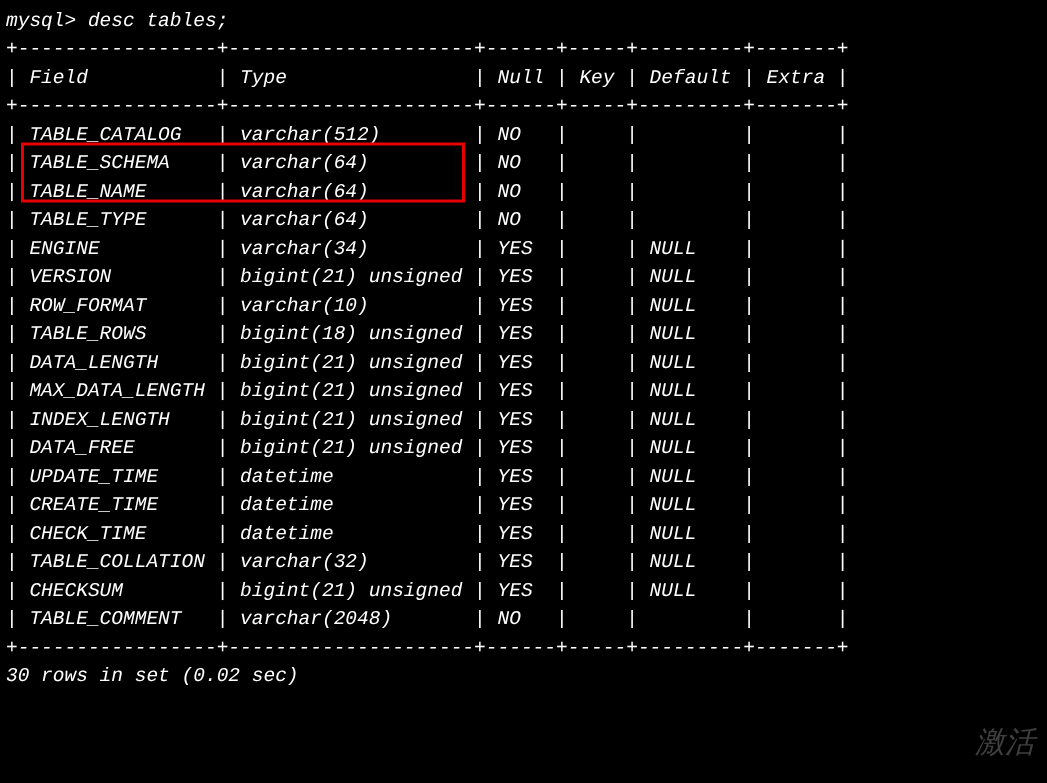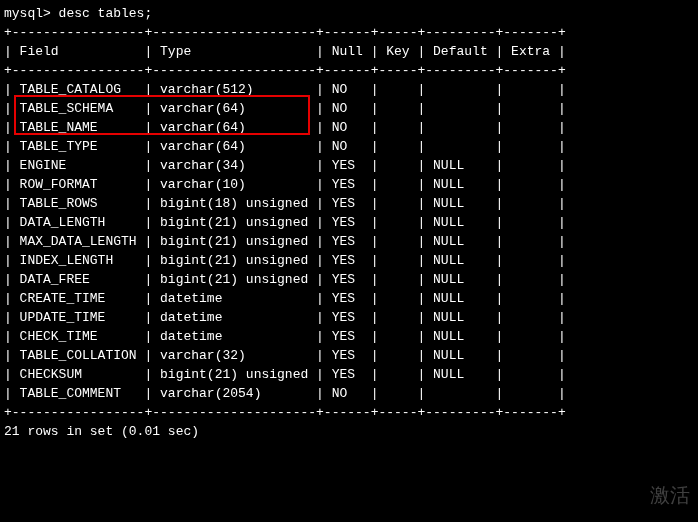--- a/index.html
+++ b/index.html
@@ -1,18 +1,19 @@
 <!DOCTYPE html>
 <html><head>
   <meta charset="utf-8">
   <style>
     * {
       margin: 0;
       padding: 0;
       box-sizing: border-box;
+      font-style: italic;
     }
     body {
       background: #000;
       color: #fff;
       font-family: 'Courier New', Consolas, monospace;
       font-size: 13px;
       width: 698px;
       height: 522px;
       overflow: hidden;
       padding: 4px 0 0 4px;
@@ -59,31 +60,32 @@
 <div class="prompt-line"><span>mysql&gt; desc tables;</span></div>
 <div class="table-border">+-----------------+---------------------+------+-----+---------+-------+</div>
 <div class="table-row" id="header-row">| Field           | Type                | Null | Key | Default | Extra |</div>
 <div class="table-border">+-----------------+---------------------+------+-----+---------+-------+</div>
 <div id="rows-container">
     <div class="table-row">| TABLE_CATALOG   | varchar(512)        | NO   |     |         |       |</div>
     <div class="table-row">| TABLE_SCHEMA    | varchar(64)         | NO   |     |         |       |</div>
     <div class="table-row">| TABLE_NAME      | varchar(64)         | NO   |     |         |       |</div>
     <div class="table-row">| TABLE_TYPE      | varchar(64)         | NO   |     |         |       |</div>
     <div class="table-row">| ENGINE          | varchar(34)         | YES  |     | NULL    |       |</div>
+    <div class="table-row">| VERSION         | bigint(21) unsigned | YES  |     | NULL    |       |</div>
     <div class="table-row">| ROW_FORMAT      | varchar(10)         | YES  |     | NULL    |       |</div>
     <div class="table-row">| TABLE_ROWS      | bigint(18) unsigned | YES  |     | NULL    |       |</div>
     <div class="table-row">| DATA_LENGTH     | bigint(21) unsigned | YES  |     | NULL    |       |</div>
     <div class="table-row">| MAX_DATA_LENGTH | bigint(21) unsigned | YES  |     | NULL    |       |</div>
     <div class="table-row">| INDEX_LENGTH    | bigint(21) unsigned | YES  |     | NULL    |       |</div>
     <div class="table-row">| DATA_FREE       | bigint(21) unsigned | YES  |     | NULL    |       |</div>
+    <div class="table-row">| UPDATE_TIME     | datetime            | YES  |     | NULL    |       |</div>
     <div class="table-row">| CREATE_TIME     | datetime            | YES  |     | NULL    |       |</div>
-    <div class="table-row">| UPDATE_TIME     | datetime            | YES  |     | NULL    |       |</div>
     <div class="table-row">| CHECK_TIME      | datetime            | YES  |     | NULL    |       |</div>
     <div class="table-row">| TABLE_COLLATION | varchar(32)         | YES  |     | NULL    |       |</div>
     <div class="table-row">| CHECKSUM        | bigint(21) unsigned | YES  |     | NULL    |       |</div>
-    <div class="table-row">| TABLE_COMMENT   | varchar(2054)       | NO   |     |         |       |</div>
+    <div class="table-row">| TABLE_COMMENT   | varchar(2048)       | NO   |     |         |       |</div>
   </div>
 <div class="table-border">+-----------------+---------------------+------+-----+---------+-------+</div>
-<div class="prompt-line"><span>21 rows in set (0.01 sec)</span></div>
+<div class="prompt-line"><span>30 rows in set (0.02 sec)</span></div>
 
 <div class="highlight-box highlight1"></div>
 
 <div class="watermark"><span>激活</span></div>
 
 </body></html>

